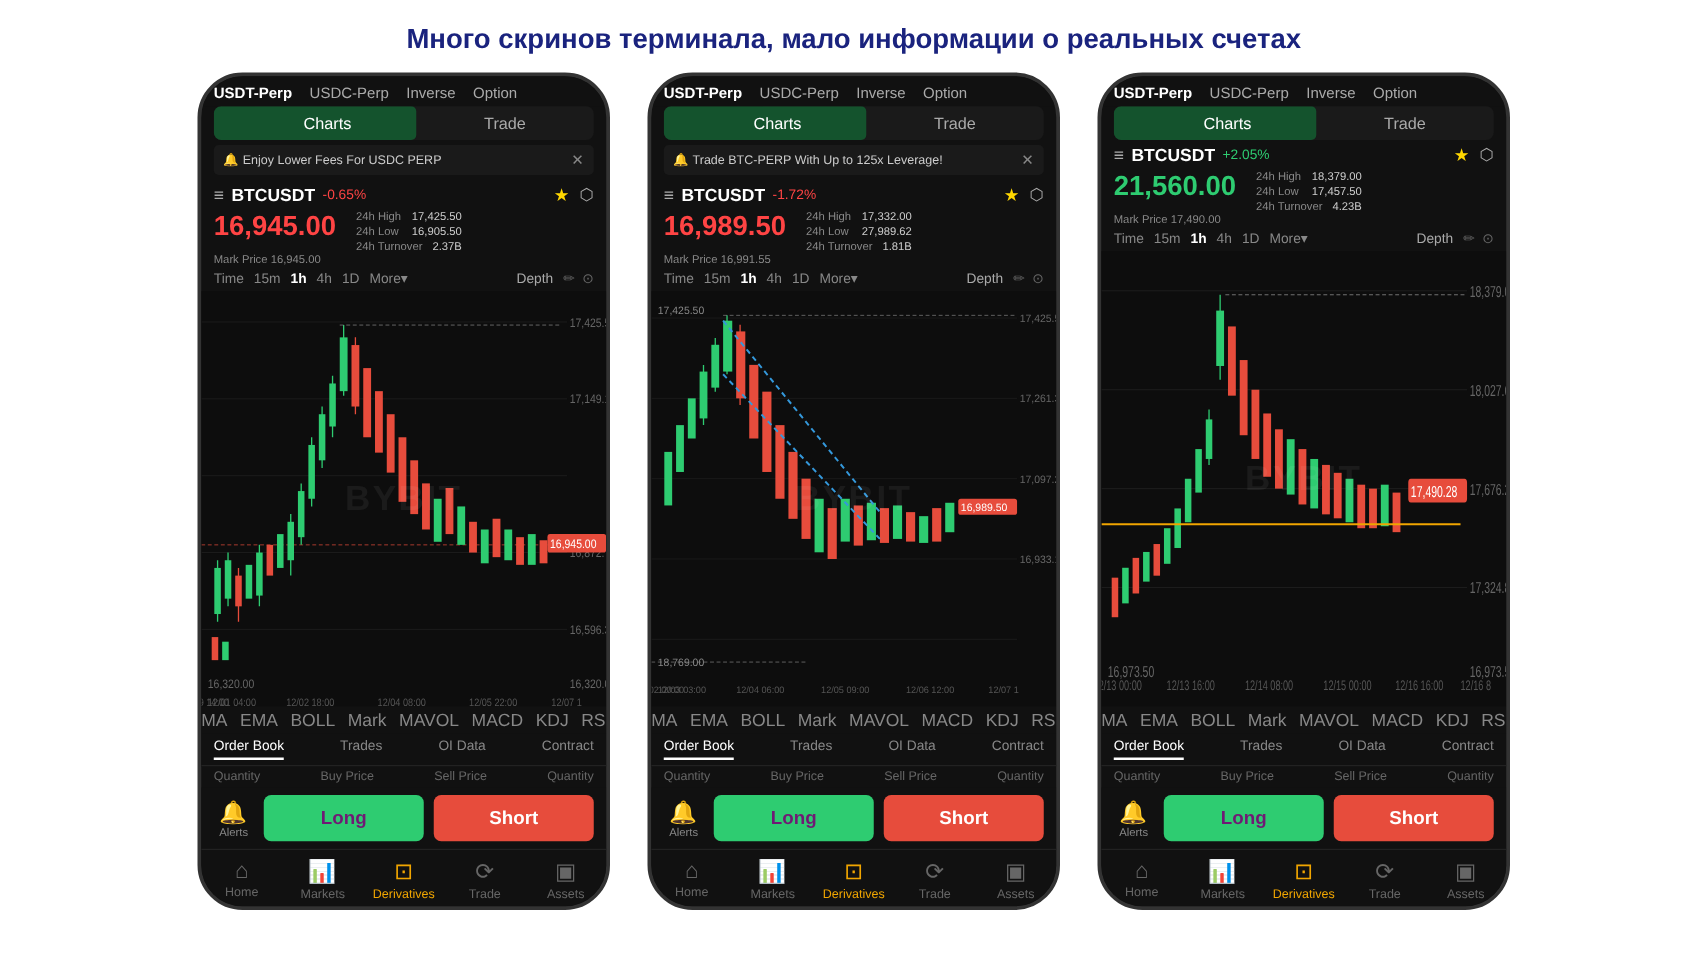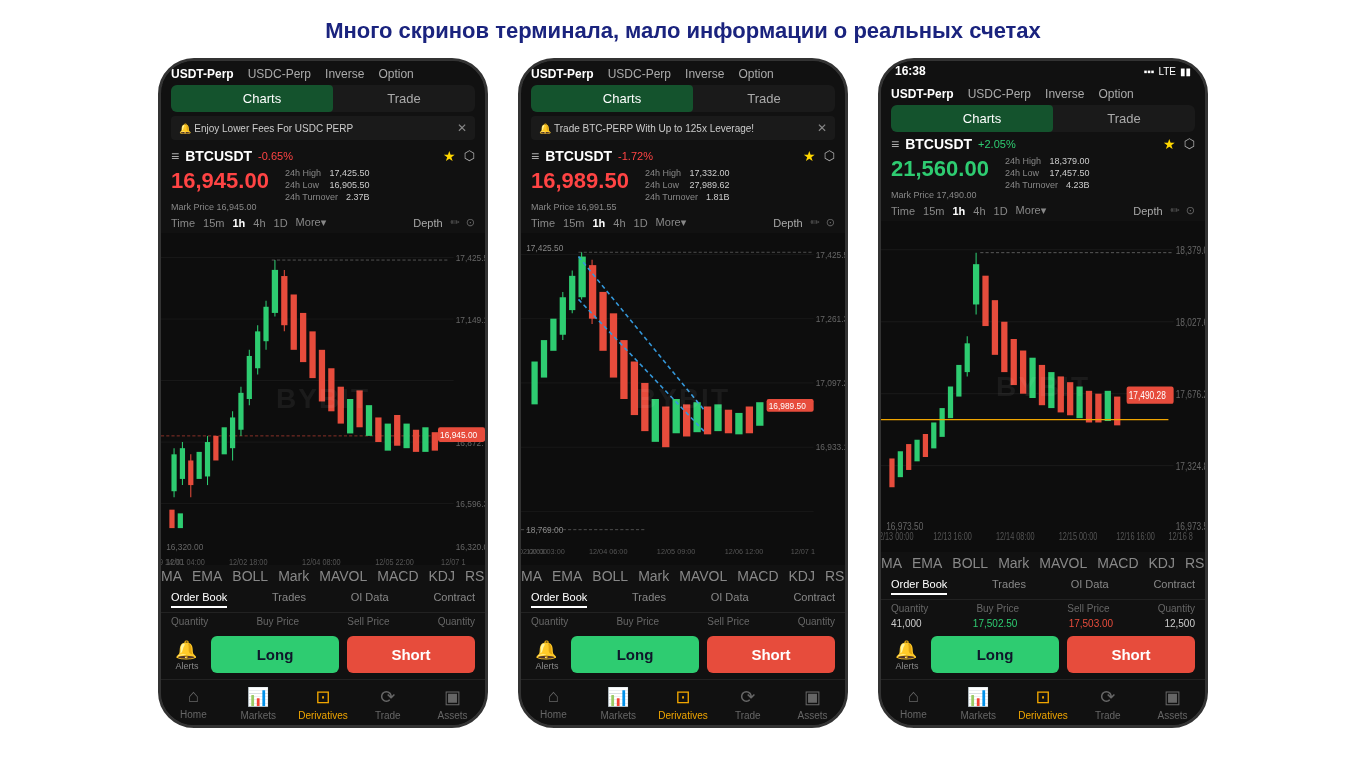--- a/index.html
+++ b/index.html
@@ -204,21 +204,21 @@
       align-items: center;
       font-size: 9px;
       color: #888;
       cursor: pointer;
       min-width: 32px;
     }
     .alert-icon { font-size: 18px; color: #888; }
     .long-btn {
       flex: 1;
       background: #2ecc71;
-      color: #0f172a;
+      color: #701a75;
       font-weight: bold;
       font-size: 15px;
       border: none;
       border-radius: 6px;
       padding: 10px 0;
       cursor: pointer;
       text-align: center;
     }
     .short-btn {
       flex: 1;
@@ -622,28 +622,20 @@
         <span>Trade</span>
       </div>
       <div class="nav-item-bottom">
         <span class="nav-icon">▣</span>
         <span>Assets</span>
       </div>
     </div>
   </div>
 
   <div class="phone-frame">
-    <div class="status-bar">
-      <span class="time">16:38</span>
-      <div class="icons">
-        <span>▪▪▪</span>
-        <span>LTE</span>
-        <span>▮▮</span>
-      </div>
-    </div>
     <div class="top-nav">
       <span class="nav-item active">USDT-Perp</span>
       <span class="nav-item">USDC-Perp</span>
       <span class="nav-item">Inverse</span>
       <span class="nav-item">Option</span>
     </div>
     <div class="section-tabs">
       <div class="section-tab active">Charts</div>
       <div class="section-tab">Trade</div>
     </div>
@@ -755,26 +747,20 @@
       <span class="order-tab">Trades</span>
       <span class="order-tab">OI Data</span>
       <span class="order-tab">Contract</span>
     </div>
     <div class="ob-header">
       <span>Quantity</span>
       <span>Buy Price</span>
       <span>Sell Price</span>
       <span>Quantity</span>
     </div>
-    <div class="ob-row-partial">
-      <span class="qty">41,000</span>
-      <span class="buy">17,502.50</span>
-      <span class="sell" style="color:#e74c3c;">17,503.00</span>
-      <span class="qty">12,500</span>
-    </div>
     <div class="action-bar">
       <div class="alert-btn">
         <span class="alert-icon">🔔</span>
         <span>Alerts</span>
       </div>
       <button class="long-btn">Long</button>
       <button class="short-btn">Short</button>
     </div>
     <div class="bottom-nav">
       <div class="nav-item-bottom">

